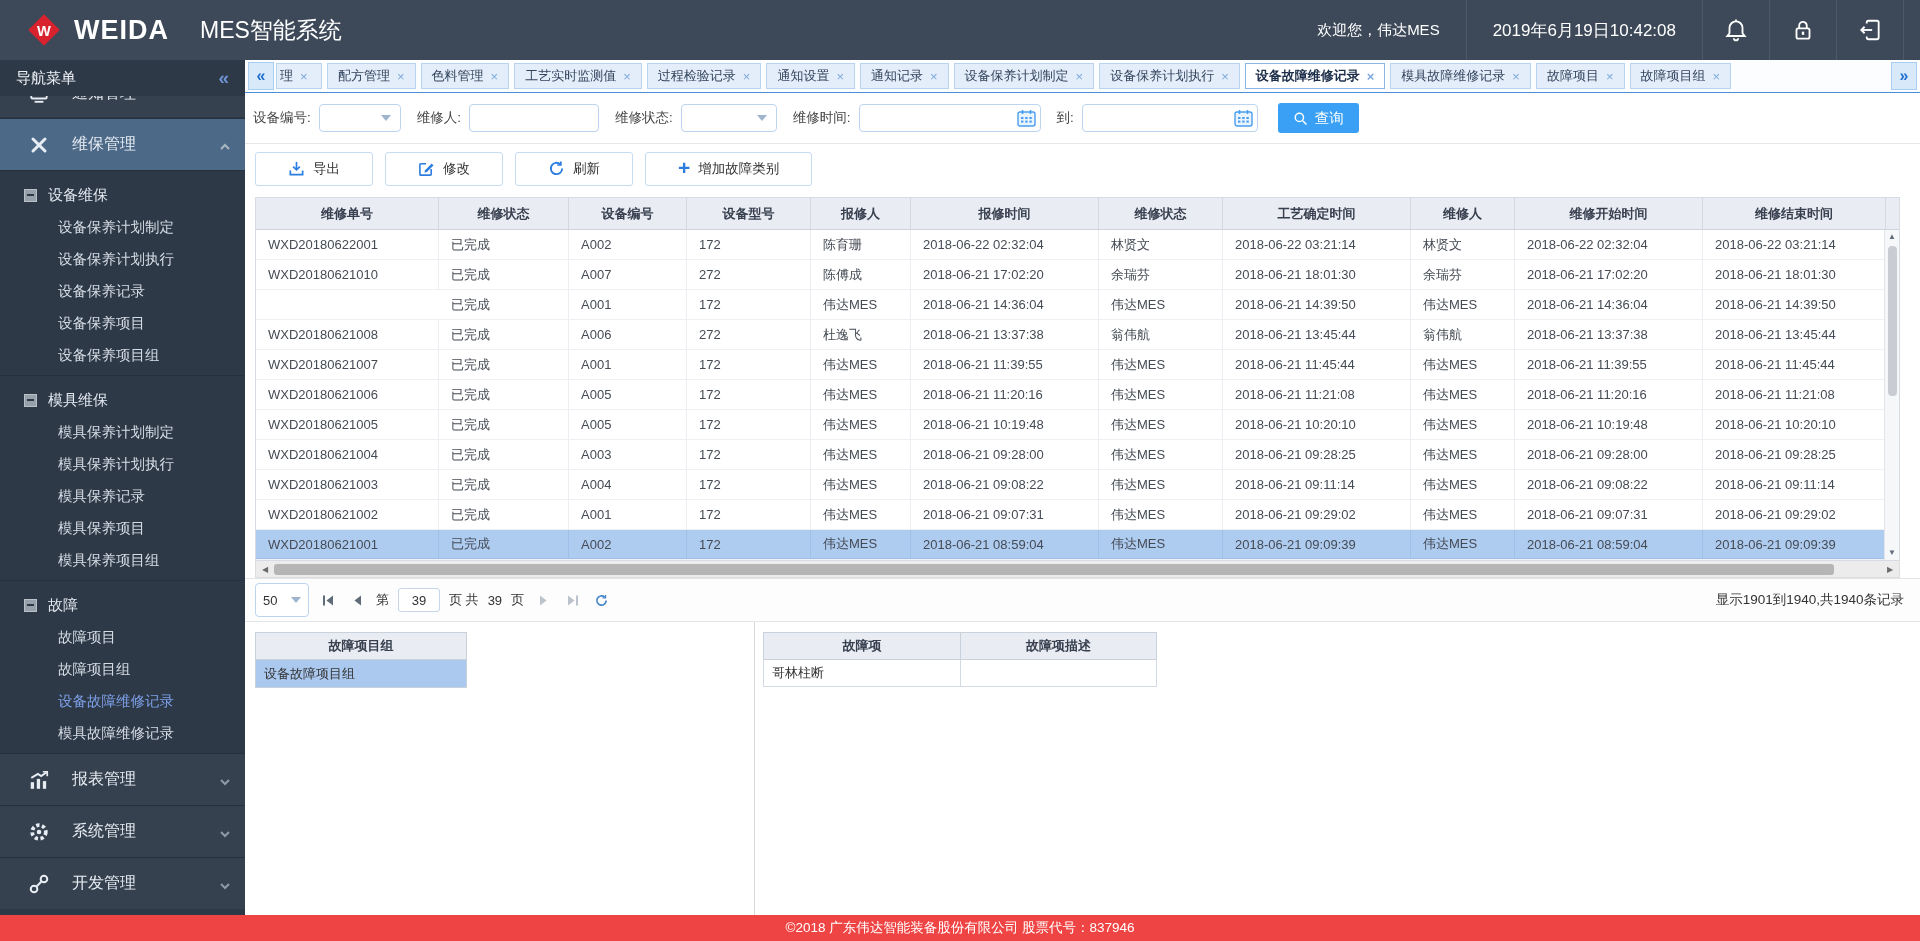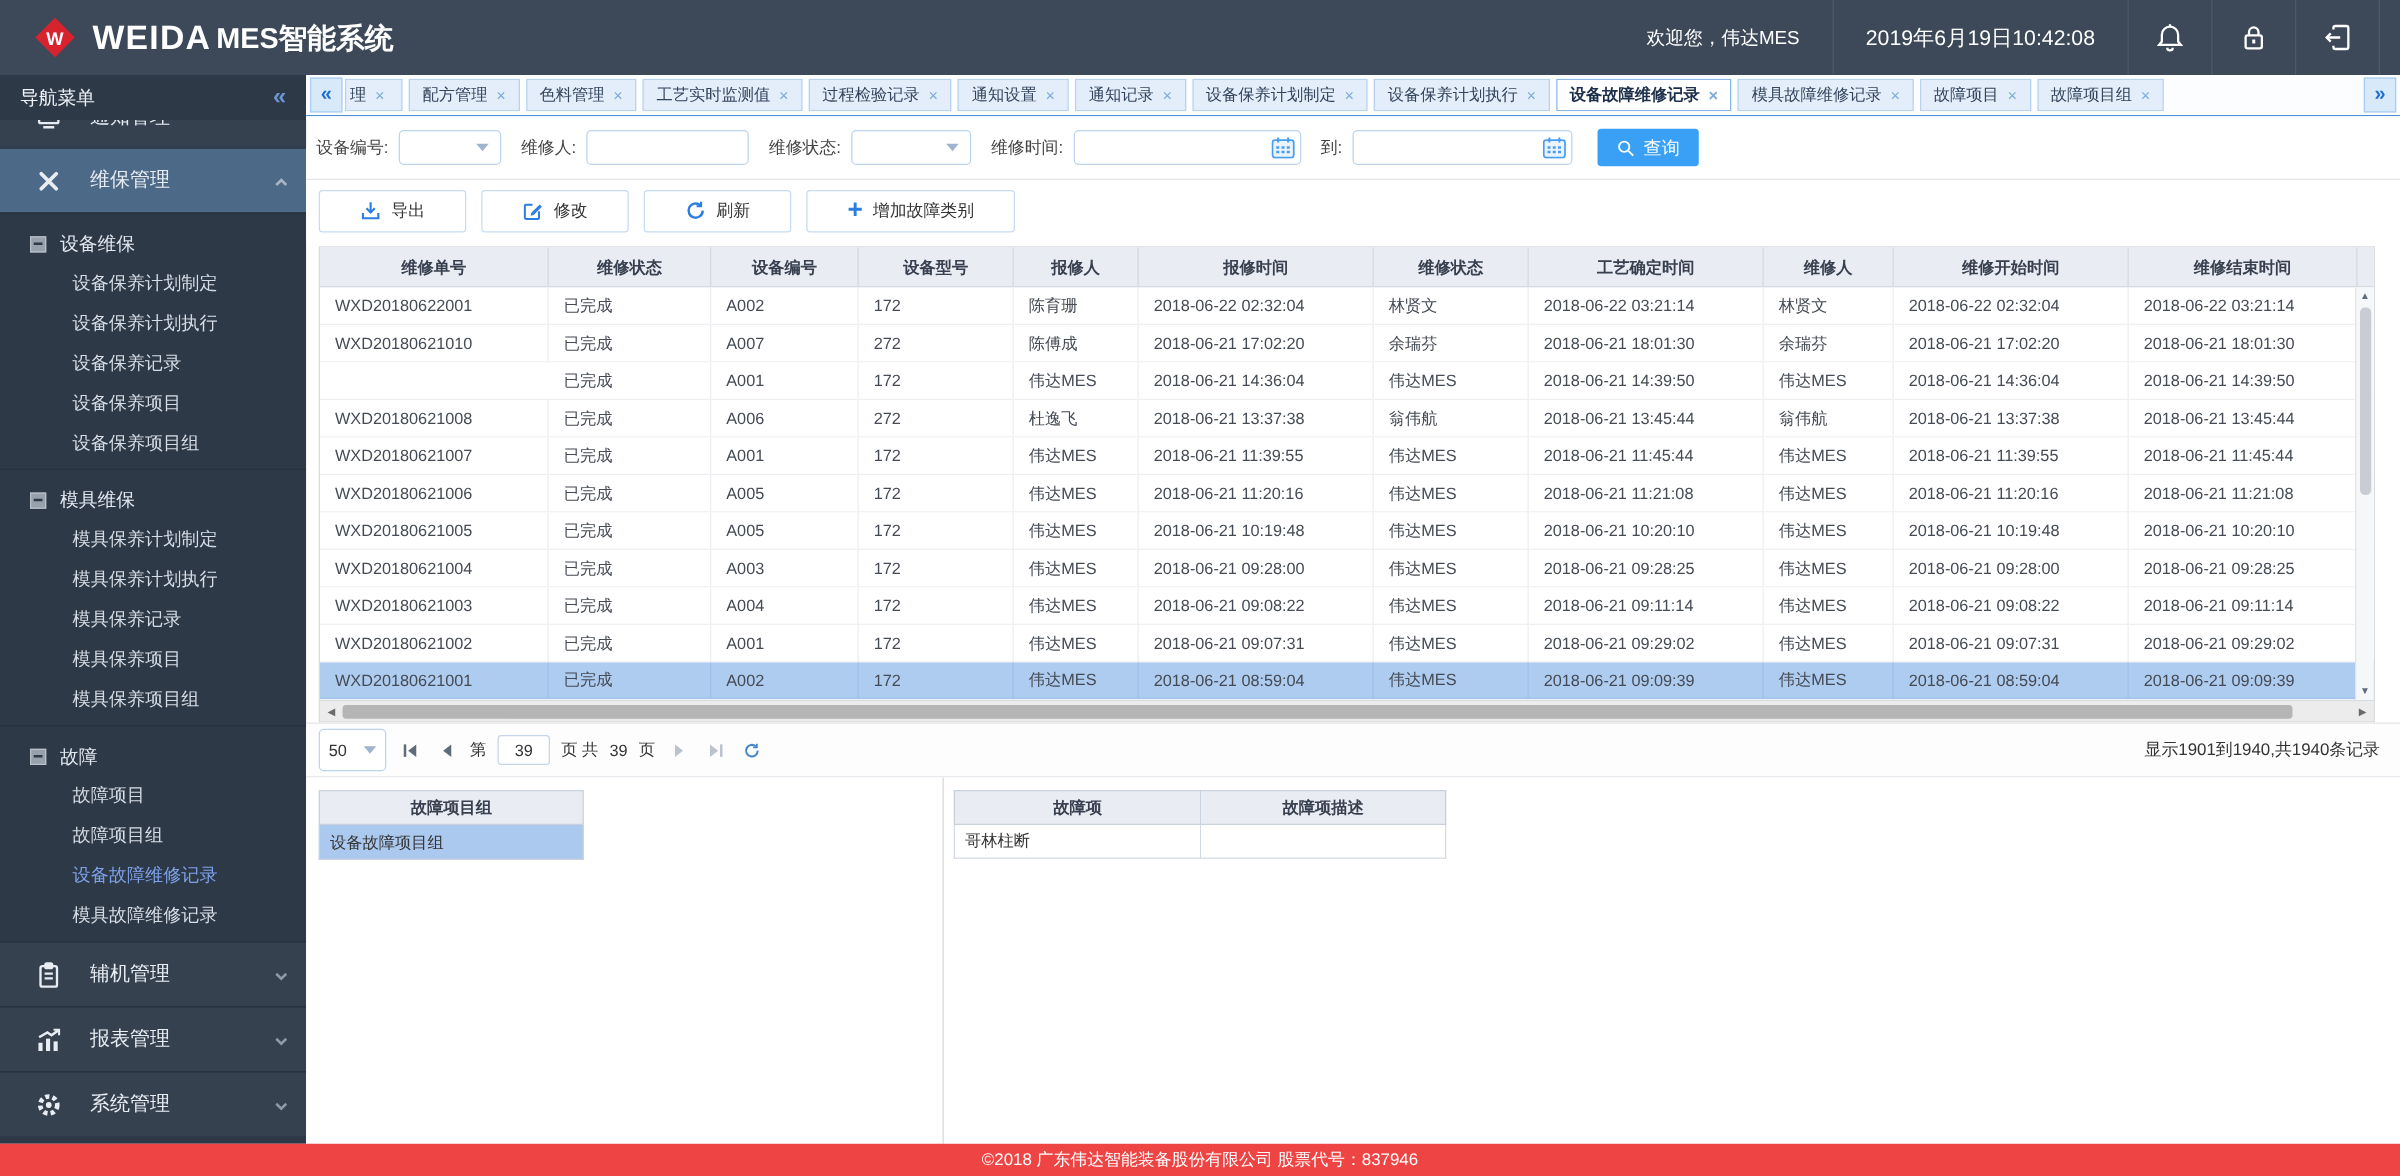--- a/index.html
+++ b/index.html
@@ -4,21 +4,21 @@
 <style>
   * { box-sizing: border-box; margin:0; padding:0; }
   html,body { width:1920px; height:941px; overflow:hidden; }
   body { font-family:"Liberation Sans","DejaVu Sans",sans-serif; background:#fff; }
   .app { width:1920px; height:941px; display:flex; flex-direction:column; }
 
   
   .topbar { flex:0 0 60px; background:#3d4958; display:flex; align-items:center; color:#fff; }
   .brand-wrap { display:flex; align-items:center; margin-left:26px; }
   .brand { font-size:27px; font-weight:bold; letter-spacing:1px; margin-left:12px; }
-  .apptitle { font-size:23px; margin-left:4px; font-weight:bold; }
+  .apptitle { font-size:23px; margin-left:31px; font-weight:normal; }
   .top-right { margin-left:auto; display:flex; align-items:center; height:100%; }
   .top-sep { width:1px; height:60px; background:#4c5968; }
   .welcome { font-size:15px; padding:0 26px; }
   .datetime { font-size:17px; padding:0 26px; }
   .top-icon { width:66px; height:60px; display:flex; align-items:center; justify-content:center; cursor:pointer; }
   .top-icon svg { width:26px; height:26px; }
   .top-edge { width:16px; }
 
   
   .middle { flex:1; display:flex; min-height:0; }
@@ -244,34 +244,20 @@
               <span class="minus-box"></span>
               <span>故障</span>
             </div>
             <div class="tree-leaf">故障项目</div>
             <div class="tree-leaf">故障项目组</div>
             <div class="tree-leaf active">设备故障维修记录</div>
             <div class="tree-leaf">模具故障维修记录</div>
           </div>
           <div class="side-parent tall">
             <span class="s-ico">
-              <svg viewBox="0 0 20 20" stroke="#e8edf3" fill="none" stroke-width="1.7">
-                <rect x="4" y="3.5" width="12" height="15" rx="1.5"></rect>
-                <rect x="7.5" y="1.5" width="5" height="3.5" rx="1" fill="#e8edf3"></rect>
-                <line x1="7" y1="9" x2="13" y2="9"></line>
-                <line x1="7" y1="12.5" x2="13" y2="12.5"></line>
-              </svg>
-            </span>
-            <span>辅机管理</span>
-            <span class="chev"><svg viewBox="0 0 12 12" fill="none" stroke="#8e9aa6" stroke-width="2">
-                <path d="M2 4l4 4 4-4"></path>
-              </svg></span>
-          </div>
-          <div class="side-parent tall">
-            <span class="s-ico">
               <svg viewBox="0 0 20 20">
                 <rect x="2.5" y="12" width="3" height="6" fill="#e8edf3"></rect>
                 <rect x="8" y="9" width="3" height="9" fill="#e8edf3"></rect>
                 <rect x="13.5" y="11" width="3" height="7" fill="#e8edf3"></rect>
                 <path d="M3 8 9 4.5l3 2L17 3" stroke="#e8edf3" fill="none" stroke-width="1.8"></path>
                 <path d="M17.5 6.5V2.5h-4" stroke="#e8edf3" fill="none" stroke-width="1.5"></path>
               </svg>
             </span>
             <span>报表管理</span>
             <span class="chev"><svg viewBox="0 0 12 12" fill="none" stroke="#8e9aa6" stroke-width="2">
@@ -279,20 +265,33 @@
               </svg></span>
           </div>
           <div class="side-parent tall">
             <span class="s-ico">
               <svg viewBox="0 0 20 20" fill="none">
                 <circle cx="10" cy="10" r="6.2" stroke="#e8edf3" stroke-width="3.4" stroke-dasharray="3 2.3"></circle>
                 <circle cx="10" cy="10" r="2.1" fill="#e8edf3"></circle>
               </svg>
             </span>
             <span>系统管理</span>
+            <span class="chev"><svg viewBox="0 0 12 12" fill="none" stroke="#8e9aa6" stroke-width="2">
+                <path d="M2 4l4 4 4-4"></path>
+              </svg></span>
+          </div>
+          <div class="side-parent tall">
+            <span class="s-ico">
+              <svg viewBox="0 0 20 20" fill="none" stroke="#e8edf3" stroke-width="1.8">
+                <circle cx="5.5" cy="14.5" r="3"></circle>
+                <circle cx="14.5" cy="5.5" r="3"></circle>
+                <line x1="8" y1="12" x2="12" y2="8"></line>
+              </svg>
+            </span>
+            <span>开发管理</span>
             <span class="chev"><svg viewBox="0 0 12 12" fill="none" stroke="#8e9aa6" stroke-width="2">
                 <path d="M2 4l4 4 4-4"></path>
               </svg></span>
           </div>
         </div>
     </div>
 
     <div class="main">
 
       <div class="tabbar">

